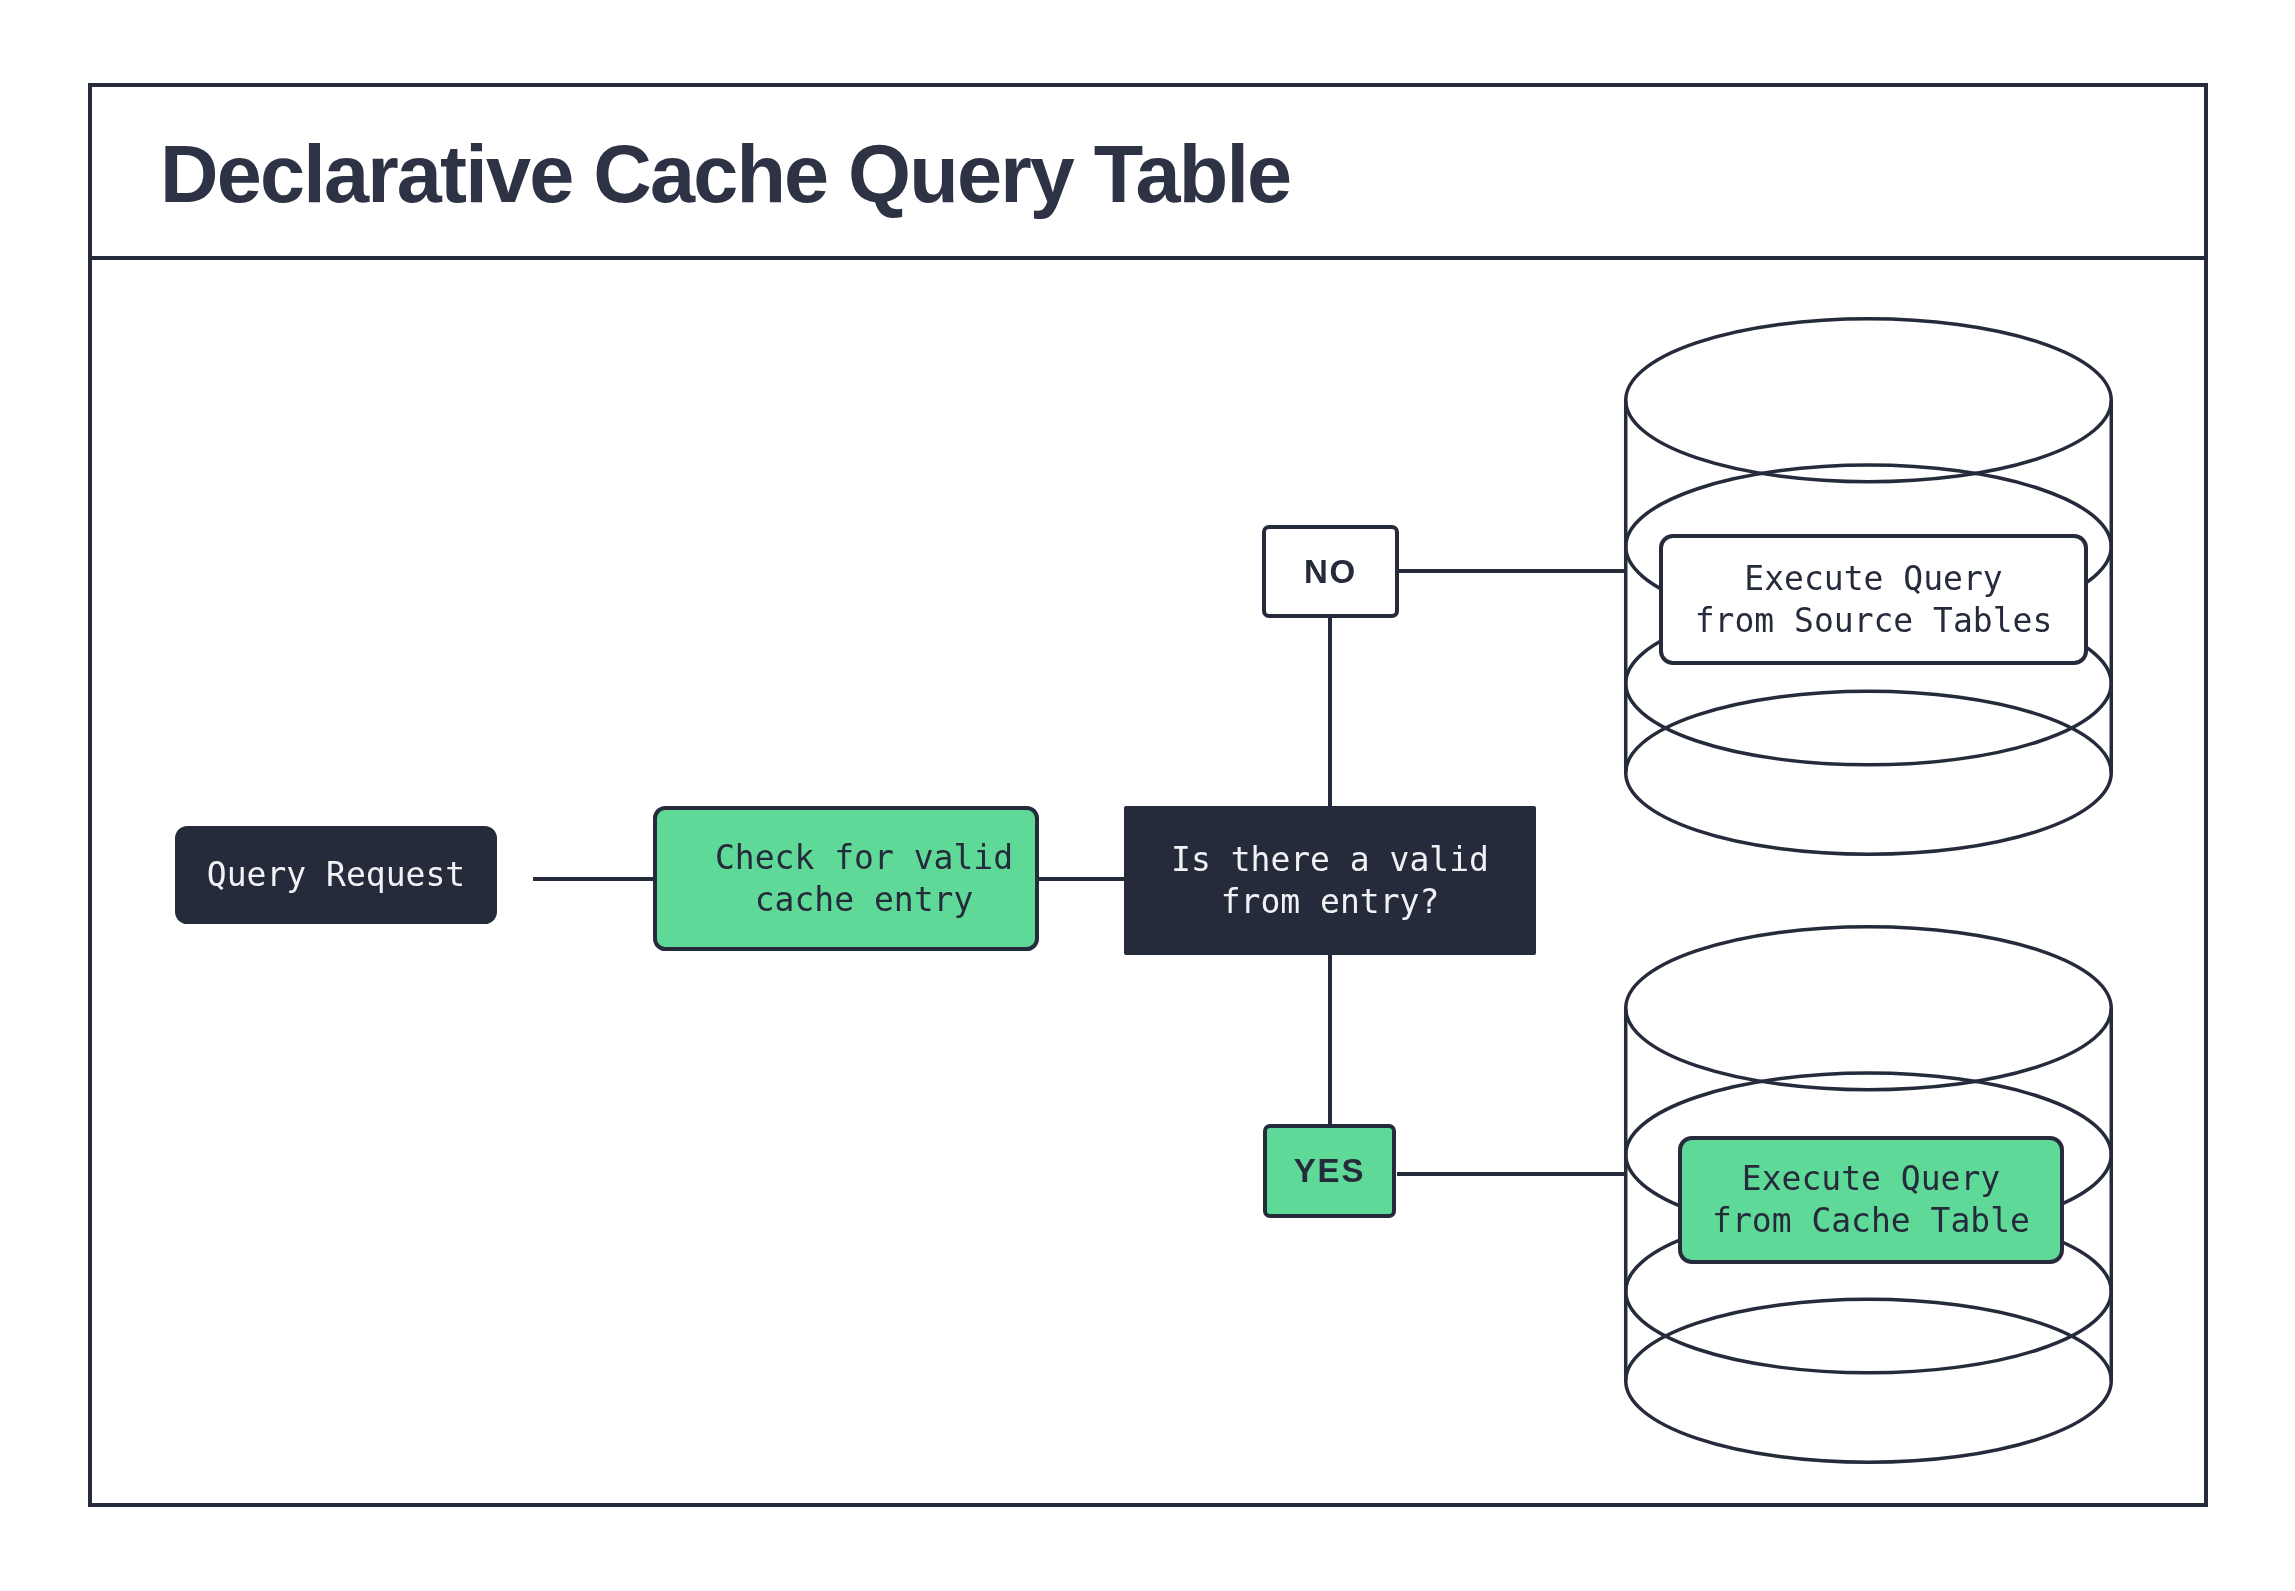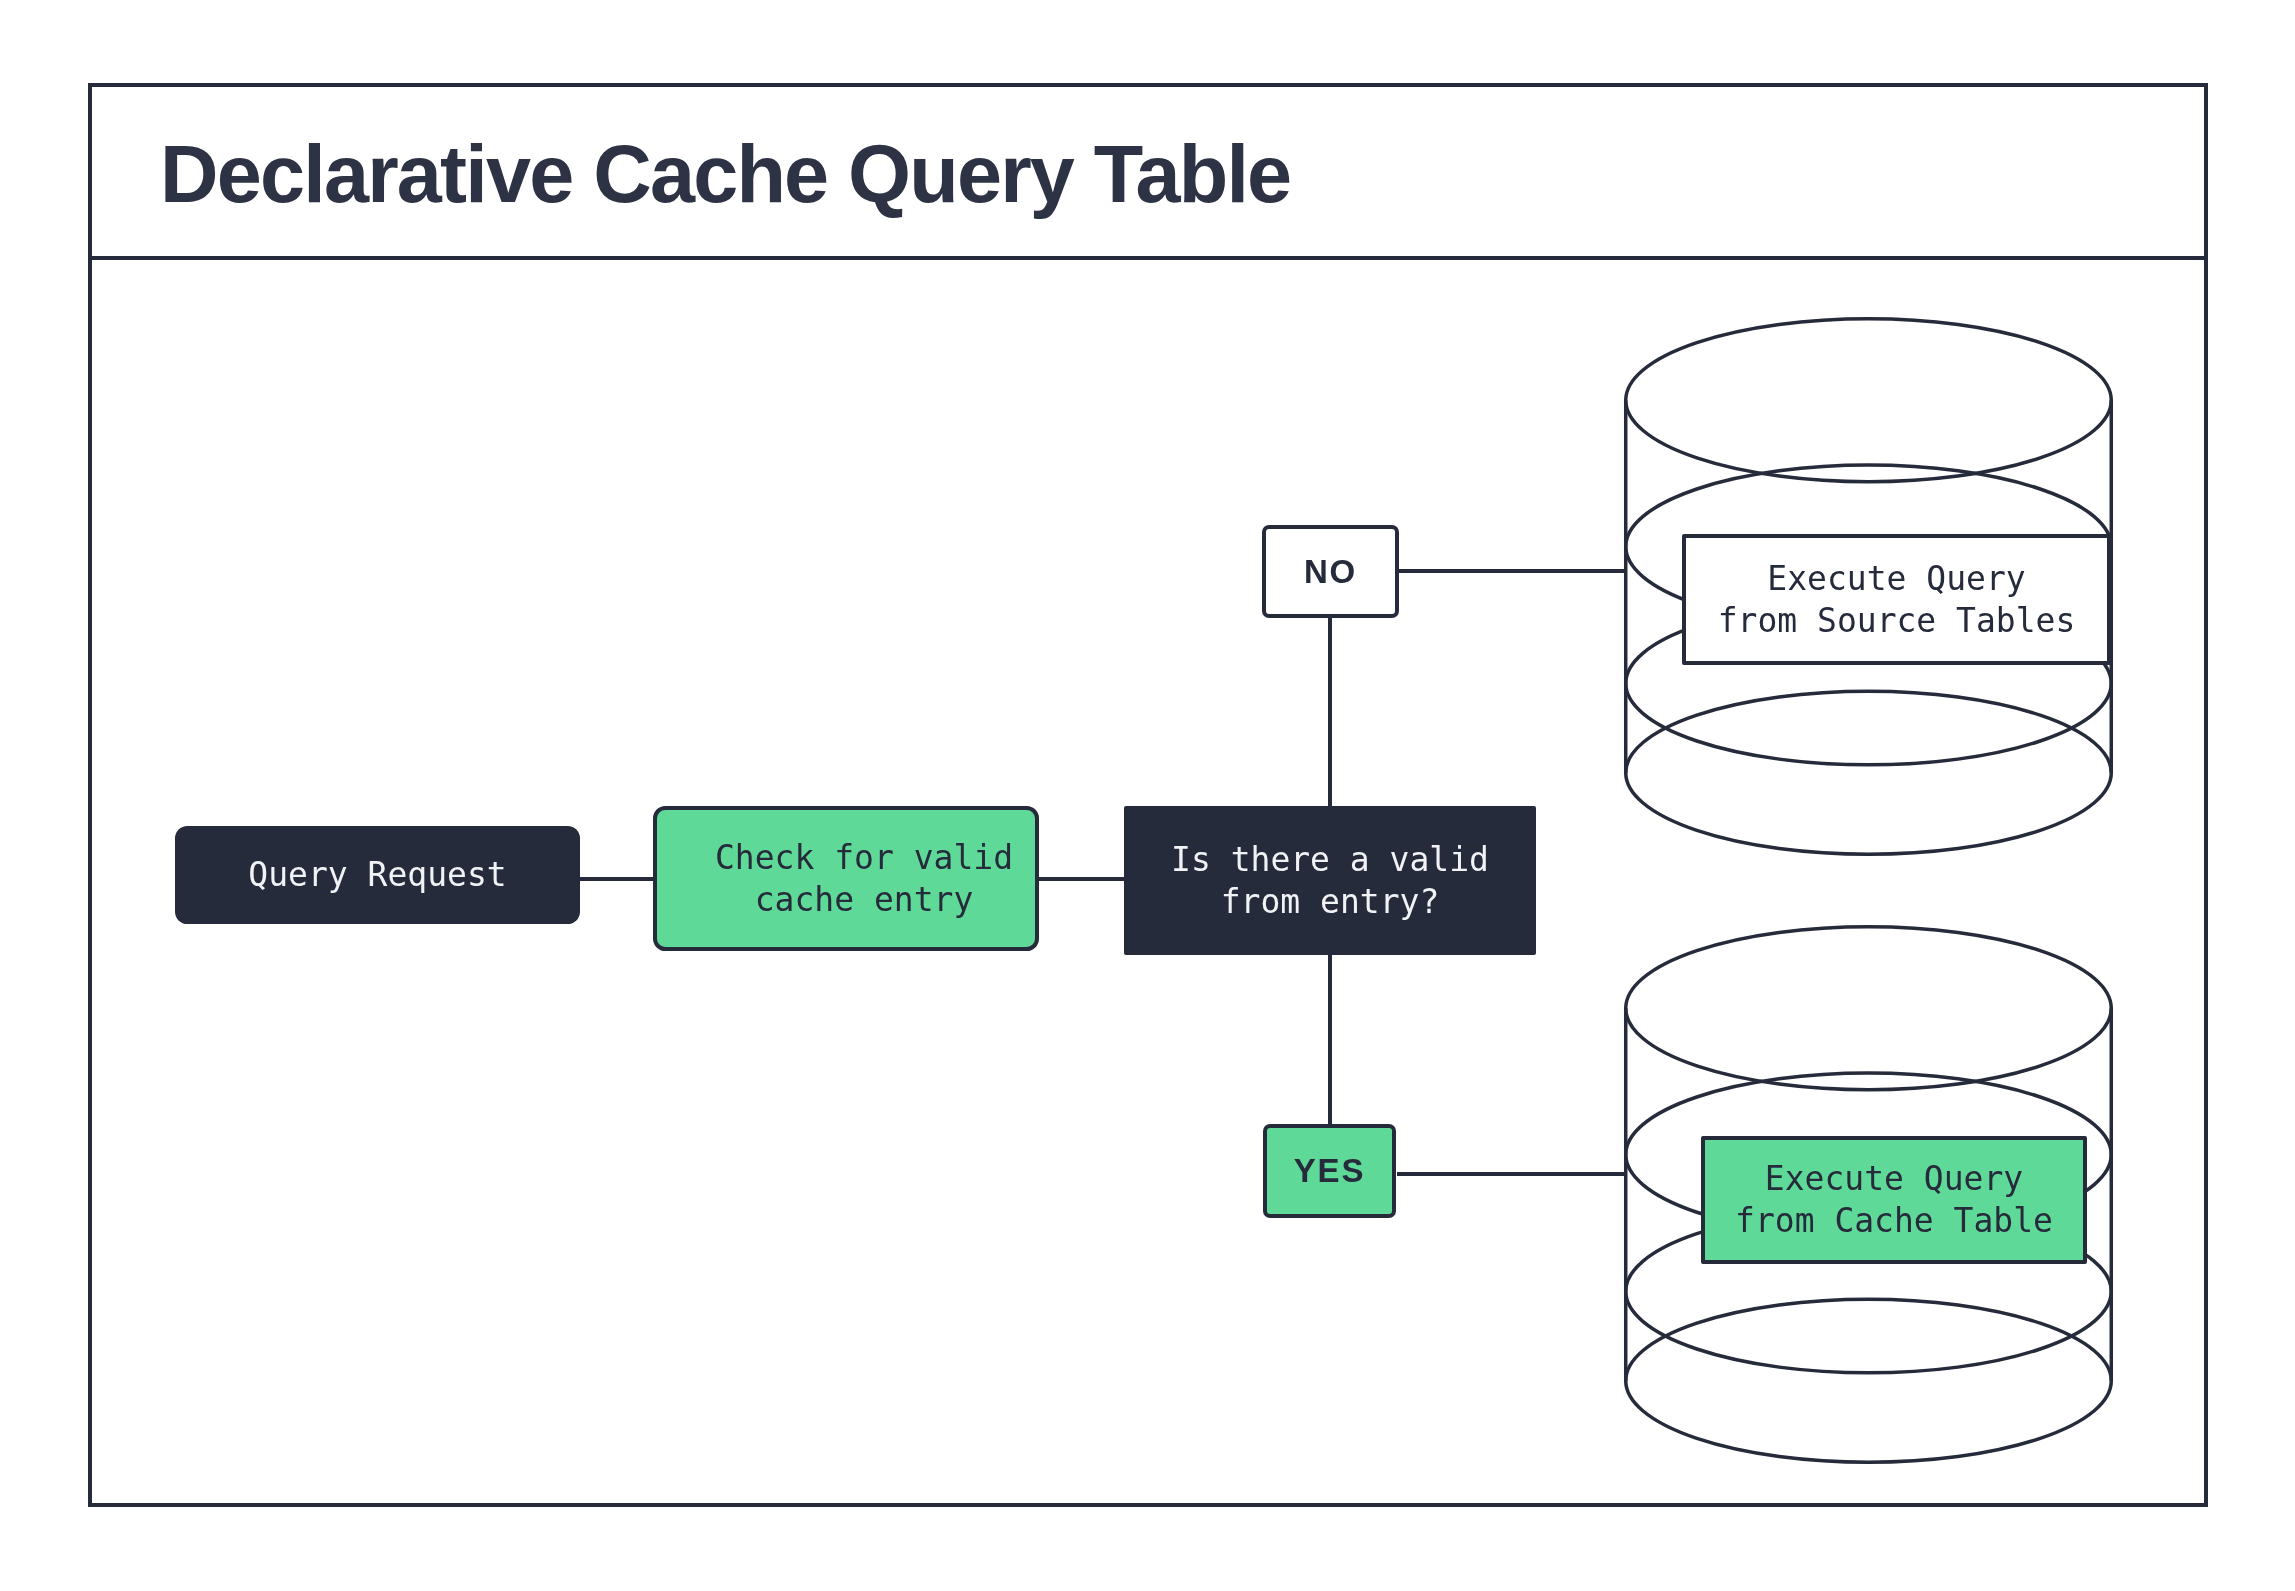--- a/index.html
+++ b/index.html
@@ -74,22 +74,21 @@
     box-sizing:border-box;
     display:flex;
     flex-direction:column;
     align-items:center;
     justify-content:center;
     text-align:center;
     font-family:"DejaVu Sans Mono", monospace;
     font-size:33px;
     line-height:42px;
     border:4.4px solid #262b3b;
-    border-radius:2px;
-    margin-left:23px;
+    border-radius:14px;
   }
   .db-box.white{ background:#ffffff; color:#262b3b; }
   .db-box.green{ background:#5fd998; color:#262b3b; }
 </style>
 </head>
 <body>
 
 <div class="canvas">
 
   <div class="frame"></div>
@@ -118,21 +117,21 @@
   <svg class="cyl" style="left:1623px; top:925px;" width="491" height="539" viewBox="0 0 560 615">
     <path d="M3,95 A277,93 0 0 1 557,95 L557,520 A277,93 0 0 1 3,520 Z" fill="#ffffff" stroke="none"></path>
     <ellipse cx="280" cy="520" rx="277" ry="93" fill="none" stroke="#262b3b" stroke-width="4"></ellipse>
     <ellipse cx="280" cy="418" rx="277" ry="93" fill="none" stroke="#262b3b" stroke-width="4"></ellipse>
     <ellipse cx="280" cy="262" rx="277" ry="93" fill="none" stroke="#262b3b" stroke-width="4"></ellipse>
     <ellipse cx="280" cy="95" rx="277" ry="93" fill="none" stroke="#262b3b" stroke-width="4"></ellipse>
     <line x1="3" y1="95" x2="3" y2="520" stroke="#262b3b" stroke-width="4"></line>
     <line x1="557" y1="95" x2="557" y2="520" stroke="#262b3b" stroke-width="4"></line>
   </svg>
 
-  <div class="node node-dark" style="left:175px; top:826px; width:405px; height:98px;">
+  <div class="node node-dark" style="left:175px; top:826px; width:322px; height:98px;">
     <span>Query Request</span>
   </div>
 
   <div class="node node-green" style="left:653px; top:806px; width:386px; height:145px;padding-left:36px;">
     <span>Check for valid</span>
     <span>cache entry</span>
   </div>
 
   <div class="node node-dark" style="left:1124px; top:806px; width:412px; height:149px; border-radius:2px;">
     <span>Is there a valid</span>

